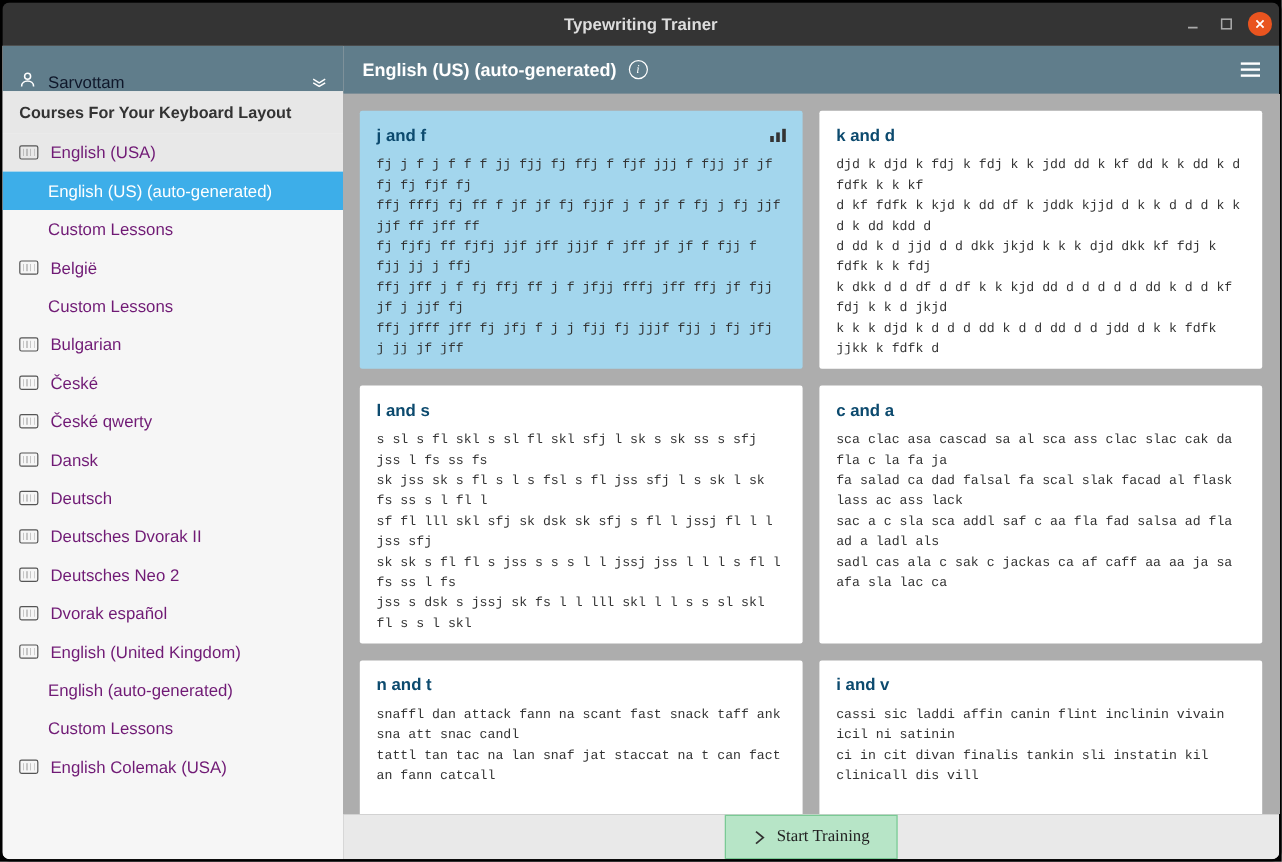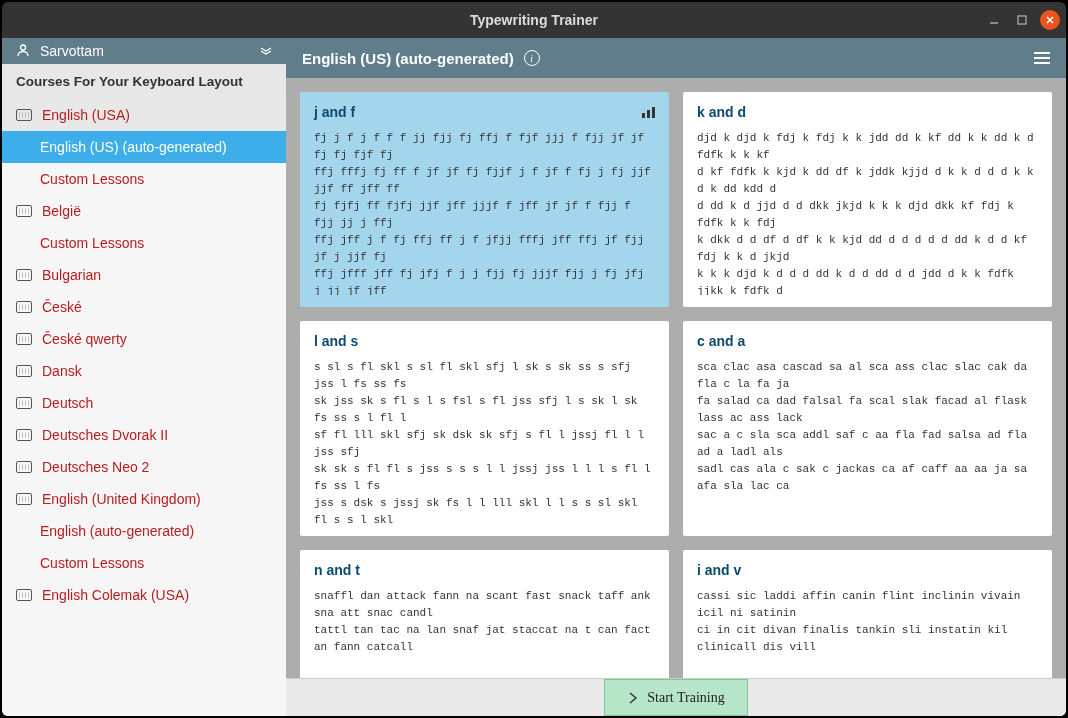--- a/index.html
+++ b/index.html
@@ -7,27 +7,27 @@
 .window { width: 1068px; height: 718px; display: flex; flex-direction: column; border-radius: 8px; overflow: hidden; border: 2px solid #000; }
 .titlebar { background: #343434; height: 36px; display: flex; align-items: center; padding: 0 10px; position: relative; }
 .titlebar-title { color: #ddd; font-weight: 700; font-size: 14px; flex: 1; text-align: center; }
 .titlebar-controls { position: absolute; right: 6px; display: flex; gap: 8px; align-items: center; }
 .tb-btn { width: 20px; height: 20px; border-radius: 50%; display: flex; align-items: center; justify-content: center; }
 .tb-min { color: #aaa; }
 .tb-max { color: #aaa; font-size: 11px; }
 .tb-close { background: #e9541f; border-radius: 50%; color: #fff; font-size: 11px; }
 .body { flex: 1; display: flex; background: #e9e9e9; overflow: hidden; }
 .sidebar { width: 284px; background: #f6f6f6; display: flex; flex-direction: column; overflow: hidden; }
-.profile-row { background: #607d8b; color: #ffffff; height: 26px; display: flex; align-items: center; padding: 0 14px; gap: 10px; }
+.profile-row { background: #607d8b; color: #0f172a; height: 38px; display: flex; align-items: flex-end; padding: 0 14px; gap: 10px; }
 .profile-row .user-icon { font-size: 14px; }
 .profile-row .name { flex: 1; font-size: 14px; }
 .profile-row .chev { font-size: 12px; }
 .section-header { background: #e7e7e7; padding: 10px 14px; font-weight: 700; font-size: 13.5px; color: #333; }
 .course-list { flex: 1; overflow-y: auto; }
-.course-item { display: flex; align-items: center; gap: 10px; padding: 8px 14px; font-size: 14px; color: #b91c1c; cursor: pointer; }
+.course-item { display: flex; align-items: center; gap: 10px; padding: 8px 14px; font-size: 14px; color: #701a75; cursor: pointer; }
 .course-item.active { background: #e8e8e8; }
 .course-item.selected { background: #3daee9; color: #fff; }
 .course-item.sub { padding-left: 38px; }
 .keyboard-icon { width: 16px; height: 12px; border: 1.5px solid #555; border-radius: 2px; position: relative; display: inline-block; flex-shrink: 0; }
 .keyboard-icon::before { content: ""; position: absolute; inset: 2px; background: repeating-linear-gradient(to right, #555 0 1px, transparent 1px 3px); opacity: .3; }
 .main { flex: 1; display: flex; flex-direction: column; background: #aaa; overflow: hidden; }
 .main-header { background: #607d8b; color: #fff; height: 40px; display: flex; align-items: center; padding: 0 16px; gap: 10px; }
 .main-header .title { font-weight: 700; font-size: 15px; }
 .main-header .info-icon { width: 16px; height: 16px; border: 1.5px solid #fff; border-radius: 50%; display: flex; align-items: center; justify-content: center; font-size: 10px; font-style: italic; font-family: serif; }
 .main-header .spacer { flex: 1; }
@@ -133,20 +133,24 @@
           <div class="course-item">
             <span class="keyboard-icon"></span>
             <span>Deutsches Dvorak II</span>
           </div>
           <div class="course-item">
             <span class="keyboard-icon"></span>
             <span>Deutsches Neo 2</span>
           </div>
           <div class="course-item">
             <span class="keyboard-icon"></span>
+            <span>Dvorak español</span>
+          </div>
+          <div class="course-item">
+            <span class="keyboard-icon"></span>
             <span>English (United Kingdom)</span>
           </div>
           <div class="course-item sub">
             <span>English (auto-generated)</span>
           </div>
           <div class="course-item sub">
             <span>Custom Lessons</span>
           </div>
           <div class="course-item">
             <span class="keyboard-icon"></span>

